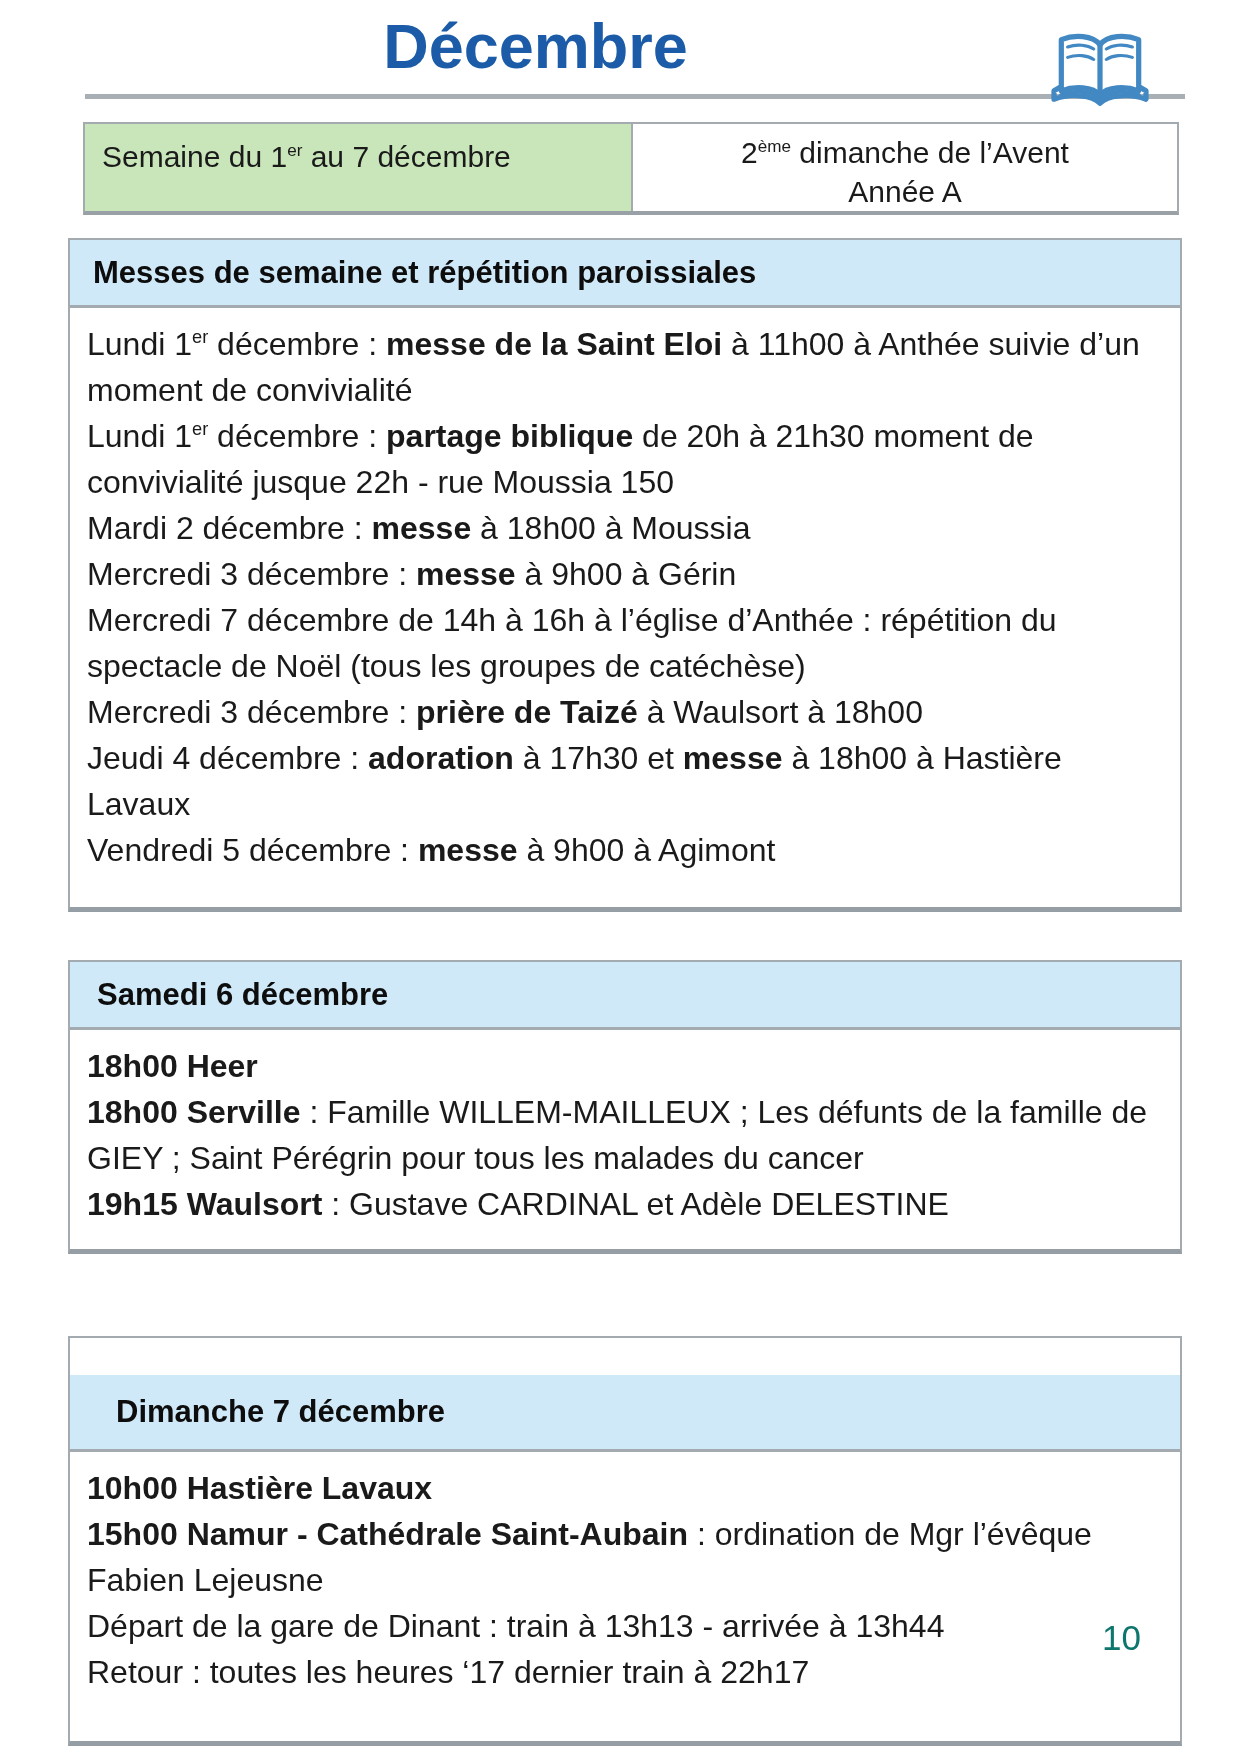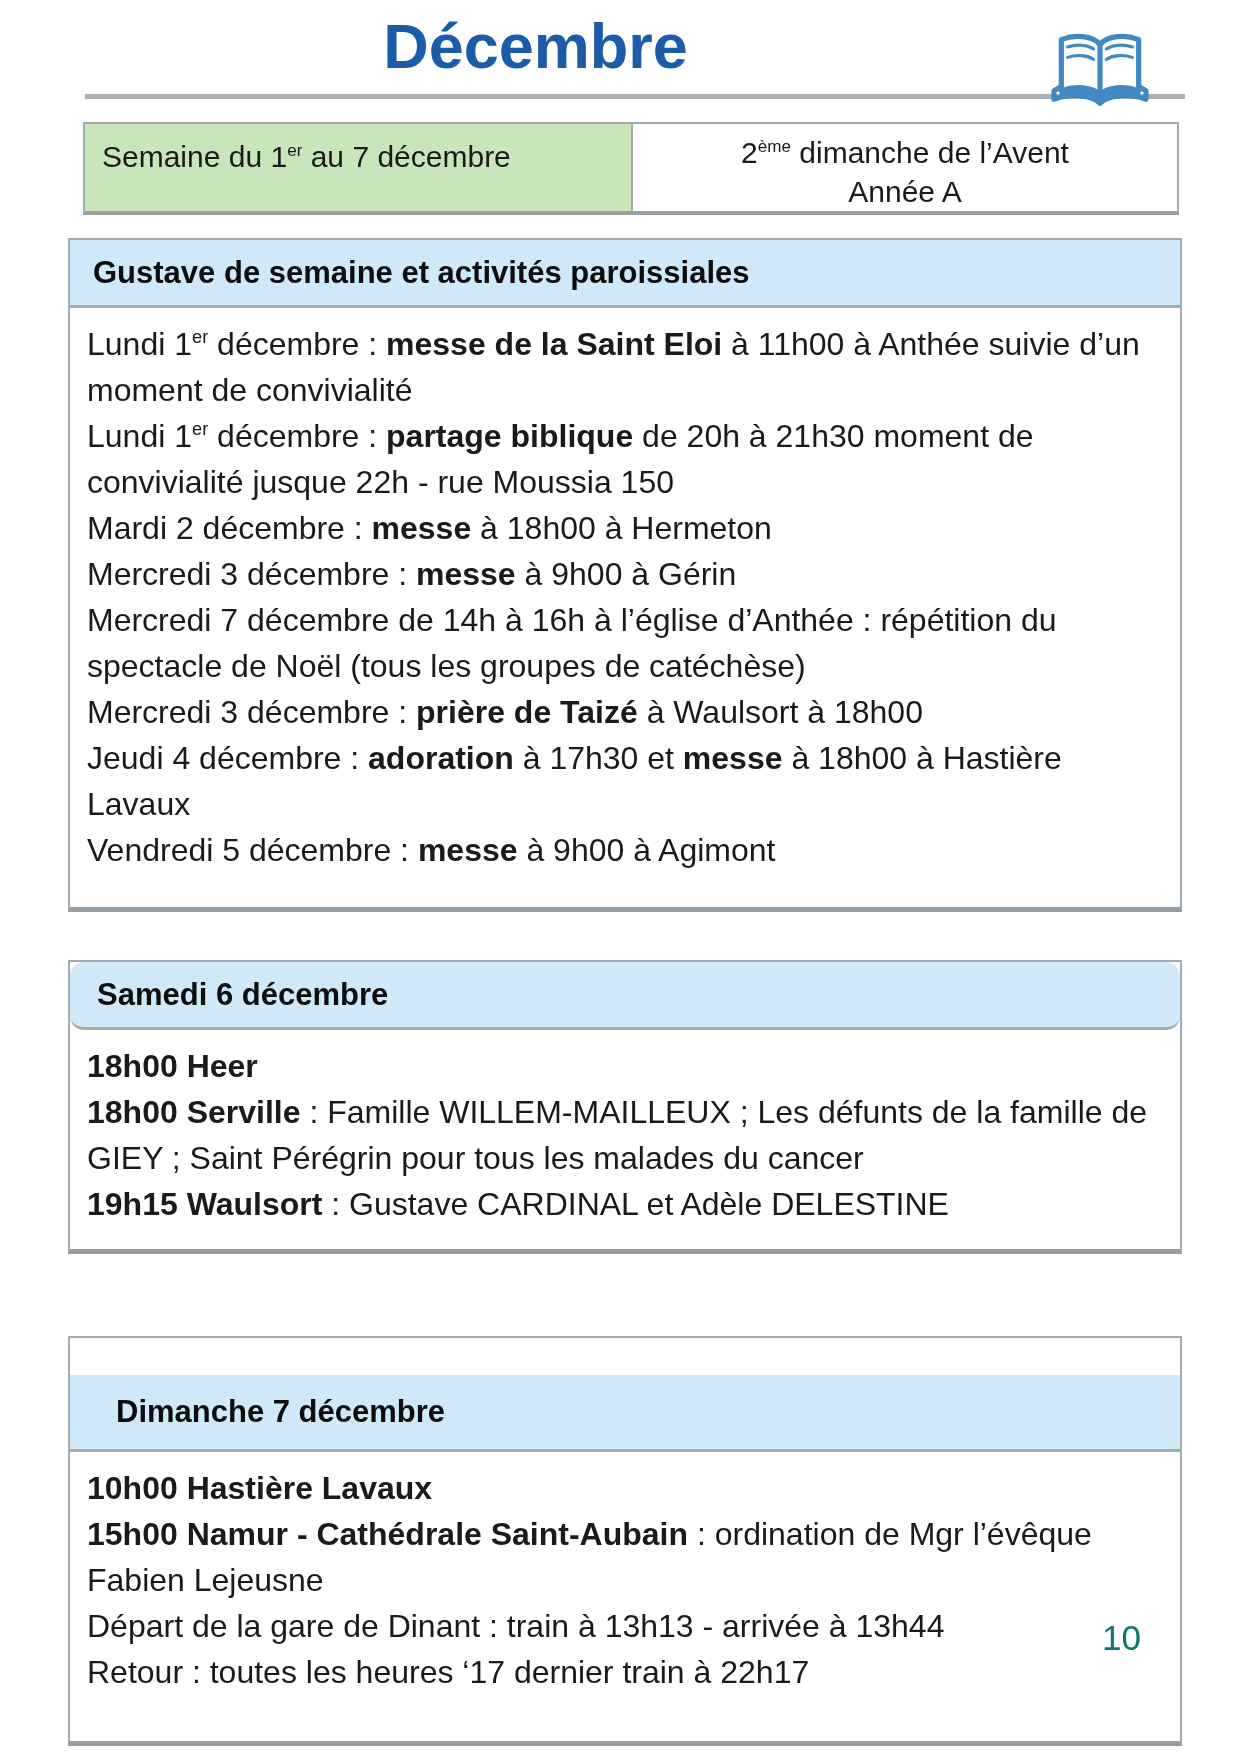--- a/index.html
+++ b/index.html
@@ -62,21 +62,21 @@
   .sec1{margin-top:48px;}
   .sec2{margin-top:82px;}
   .section-header{
     background:#d0e9f8;
     border-bottom:3px solid #a3aab0;
     font-weight:bold;
     font-size:31px;
     color:#0d0d0d;
     padding:15px 10px 14px 23px;
   }
-  .sec1 .section-header{padding-left:27px;border-radius:14px;}
+  .sec1 .section-header{padding-left:27px;}
   .sec2 .section-header{padding-left:46px;padding-top:19px;padding-bottom:19px;margin-top:37px;}
   .section-body{
     padding:13px 26px 22px 17px;
     font-size:32px;
     line-height:46px;
   }
   .sec0 .section-body{padding-bottom:34px;}
   .sec2 .section-body{padding-bottom:46px;}
   .line{margin:0;}
   .b{font-weight:bold;}
@@ -114,25 +114,25 @@
       <span><span>Semaine du 1</span><sup>er</sup><span> au 7 décembre</span></span>
     </div>
     <div class="wright">
       <div><span>2</span><sup>ème</sup><span> dimanche de l’Avent</span></div>
       <div>Année A</div>
     </div>
   </div>
 
   <main id="sections">
       <section class="section sec0">
-        <div class="section-header"><span>Gustave de semaine et activités paroissiales</span></div>
+        <div class="section-header"><span>Messes de semaine et répétition paroissiales</span></div>
         <div class="section-body">
           <p class="line"><span>Lundi 1</span><sup>er</sup><span> décembre : </span><span class="b">messe de la Saint Eloi</span><span> à 11h00 à Anthée suivie d’un moment de convivialité</span></p>
           <p class="line"><span>Lundi 1</span><sup>er</sup><span> décembre : </span><span class="b">partage biblique</span><span> de 20h à 21h30 moment de convivialité jusque 22h - rue Moussia 150</span></p>
-          <p class="line"><span>Mardi 2 décembre : </span><span class="b">messe</span><span> à 18h00 à Hermeton</span></p>
+          <p class="line"><span>Mardi 2 décembre : </span><span class="b">messe</span><span> à 18h00 à Moussia</span></p>
           <p class="line"><span>Mercredi 3 décembre : </span><span class="b">messe</span><span> à 9h00 à Gérin</span></p>
           <p class="line"><span>Mercredi 7 décembre de 14h à 16h à l’église d’Anthée : répétition du spectacle de Noël (tous les groupes de catéchèse)</span></p>
           <p class="line"><span>Mercredi 3 décembre : </span><span class="b">prière de Taizé</span><span> à Waulsort à 18h00</span></p>
           <p class="line"><span>Jeudi 4 décembre : </span><span class="b">adoration</span><span> à 17h30 et </span><span class="b">messe</span><span> à 18h00 à Hastière Lavaux</span></p>
           <p class="line"><span>Vendredi 5 décembre : </span><span class="b">messe</span><span> à 9h00 à Agimont</span></p>
         </div>
       </section>
       <section class="section sec1">
         <div class="section-header"><span>Samedi 6 décembre</span></div>
         <div class="section-body">

